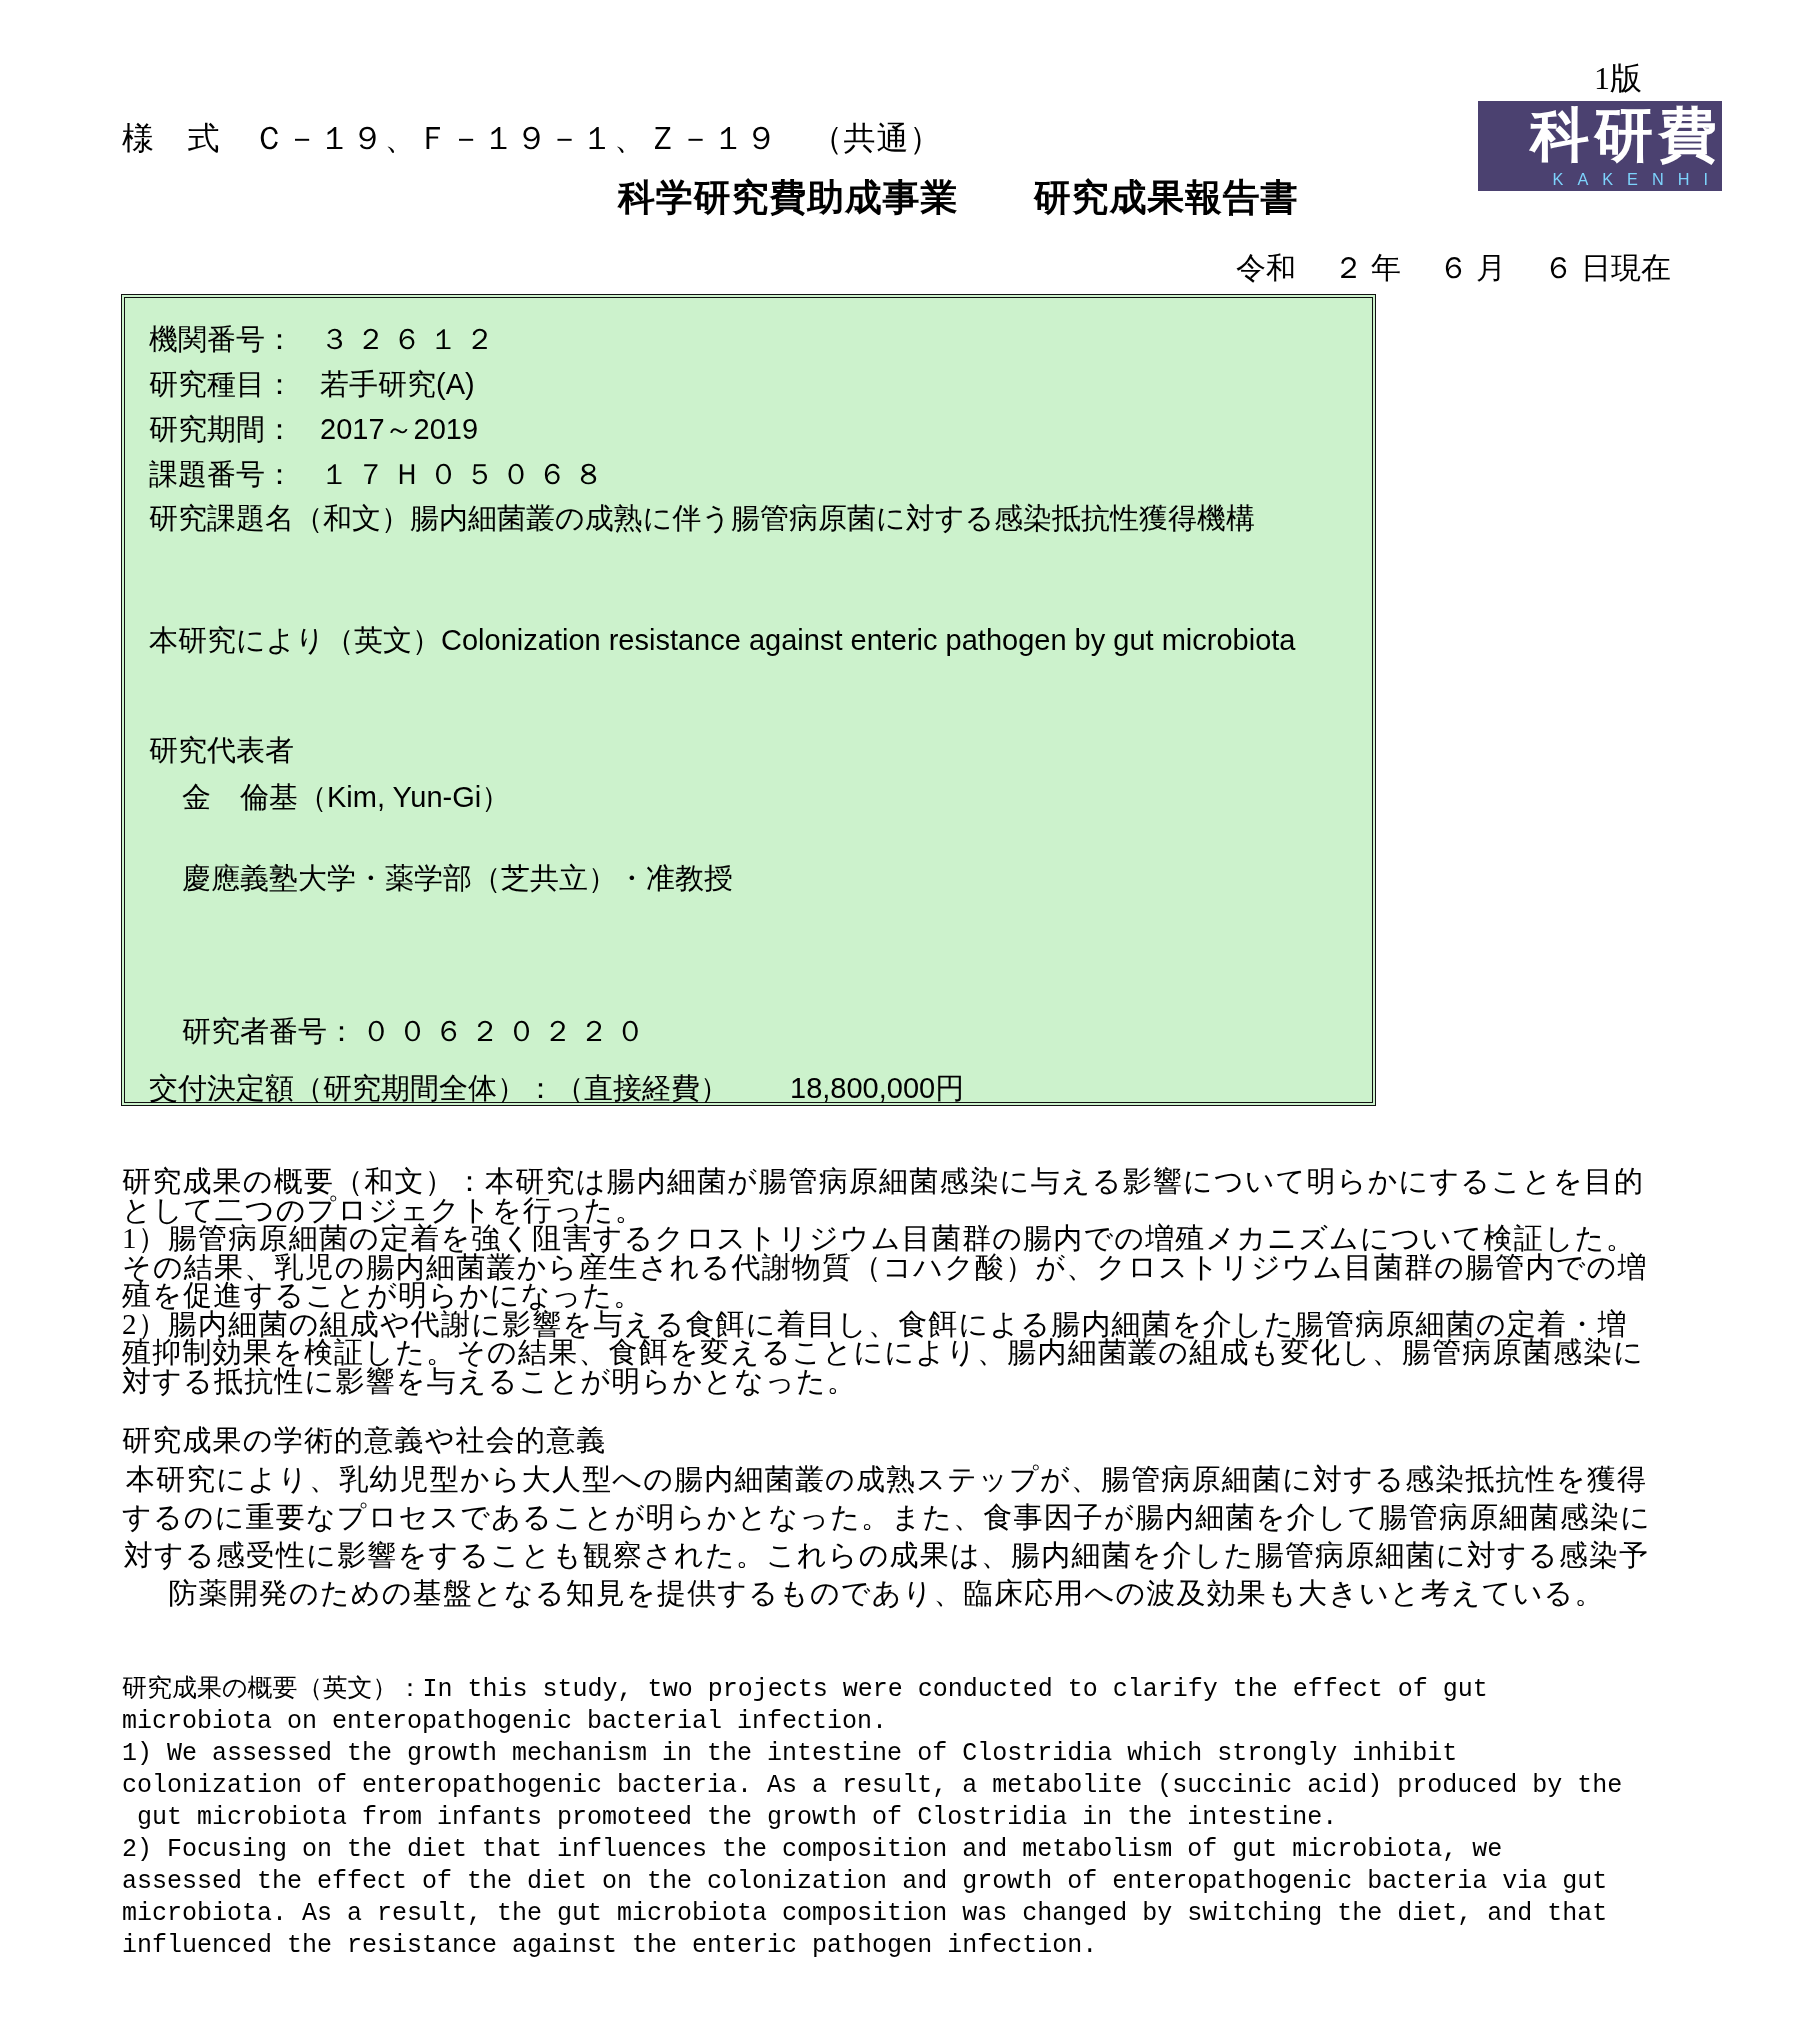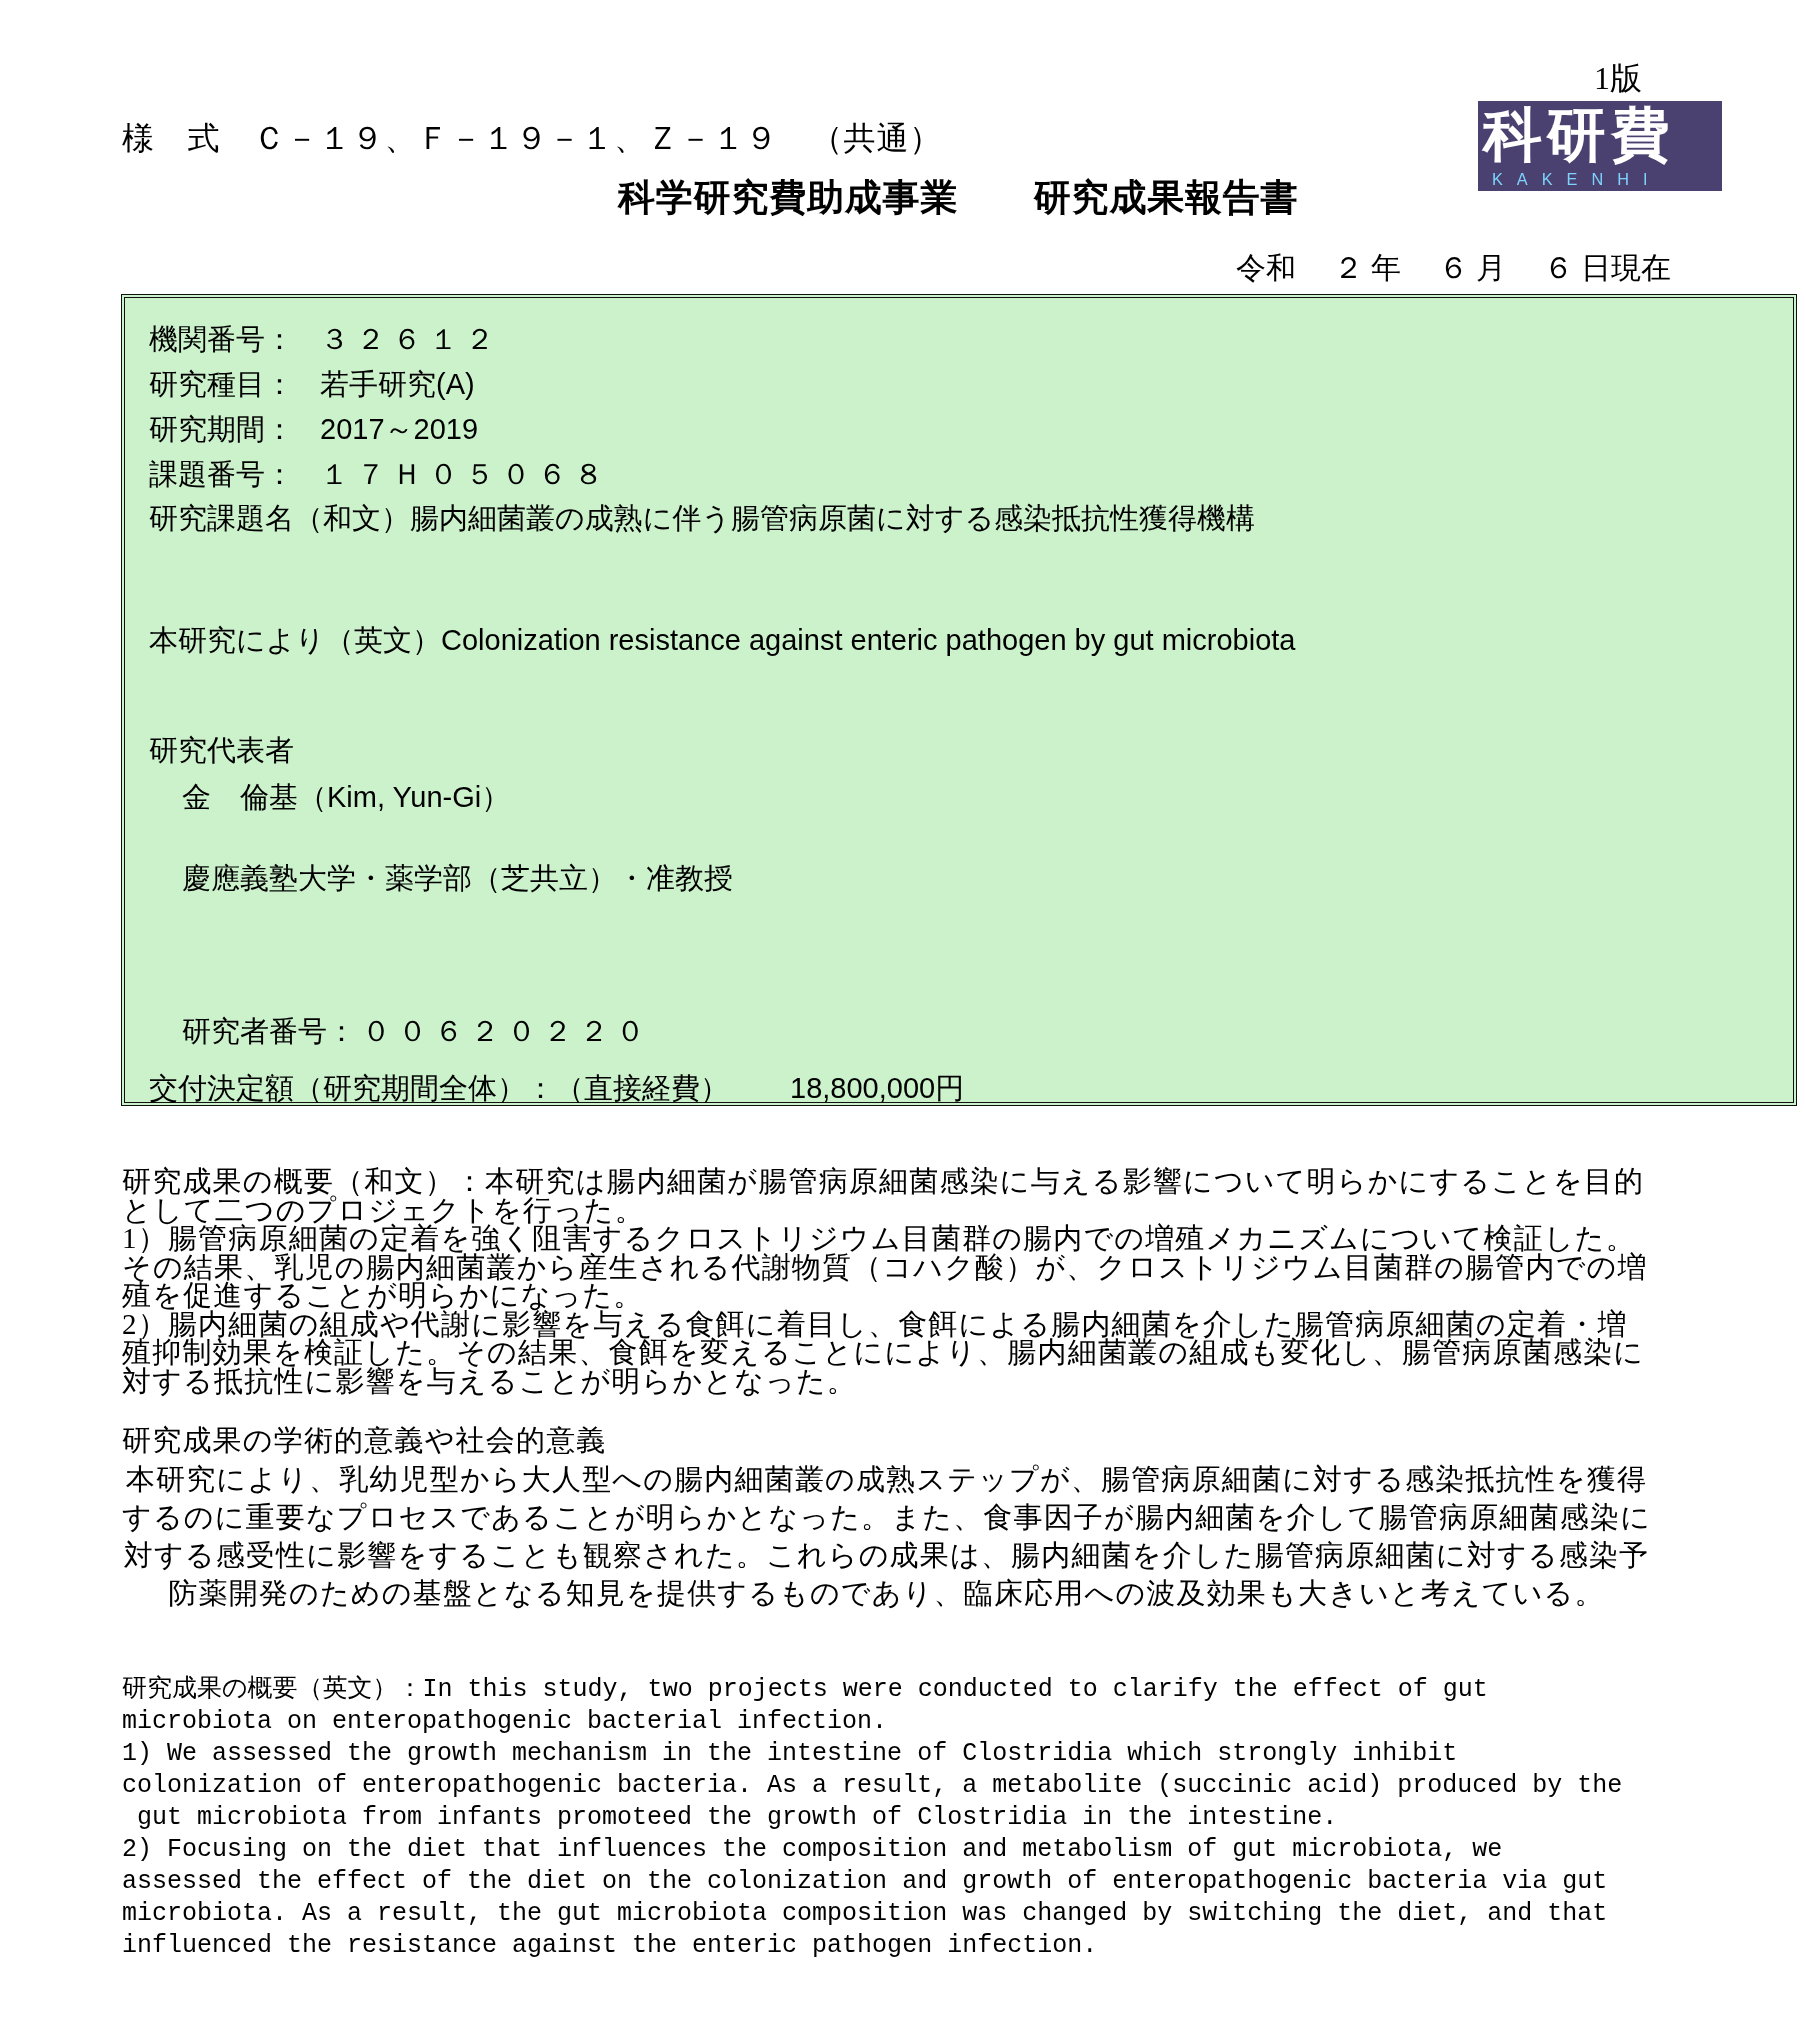--- a/index.html
+++ b/index.html
@@ -12,36 +12,36 @@
   .g{font-family:"Liberation Sans","DejaVu Sans",sans-serif;}
   .m{font-family:"Liberation Serif","DejaVu Serif",serif;}
   .mono{font-family:"Liberation Mono","DejaVu Sans Mono",monospace;}
 
   .edition{left:1594px;top:57px;font-size:32px;}
   .form-line{left:122px;top:117px;font-size:32px;letter-spacing:0.8px;white-space:nowrap;}
   .title{left:618px;top:173px;font-size:37px;font-weight:bold;letter-spacing:0.8px;white-space:nowrap;}
 
   .logo{
     left:1478px;top:101px;width:244px;height:90px;background:#4b4170;
-    display:flex;flex-direction:column;align-items:flex-start;justify-content:center;
+    display:flex;flex-direction:column;align-items:flex-end;justify-content:center;
   }
   .logo-kanji{
     font-family:"Liberation Serif","DejaVu Serif",serif;
     font-size:59px;font-weight:bold;color:#ffffff;line-height:1;
     letter-spacing:4.9px;text-indent:4.9px;margin-top:1.6px;
   }
   .logo-roman{
     font-family:"Liberation Sans","DejaVu Sans",sans-serif;
     font-size:16.3px;color:#7dd3fc;letter-spacing:14px;text-indent:14px;margin-top:5.7px;line-height:1;
   }
 
   .date{right:136px;top:248px;font-size:30px;white-space:pre;}
 
   .greenbox{
-    left:121px;top:294px;width:1676px;height:812px;
+    left:121px;top:294px;width:1255px;height:812px;
     background:#ccf2cc;border:1.2px solid #111111;box-sizing:border-box;
   }
   .greenbox-inner{position:absolute;left:1.6px;top:1.6px;right:1.6px;bottom:1.6px;border:0.8px solid #111111;pointer-events:none;}
   .row{position:absolute;left:27px;font-size:29px;white-space:nowrap;}
   .row.indent{left:60px;}
   .val{margin-left:26px;}
   .val-tight{margin-left:5.7px;}
   .sp{letter-spacing:7.3px;}
   .grant-val{margin-left:61px;}
 

